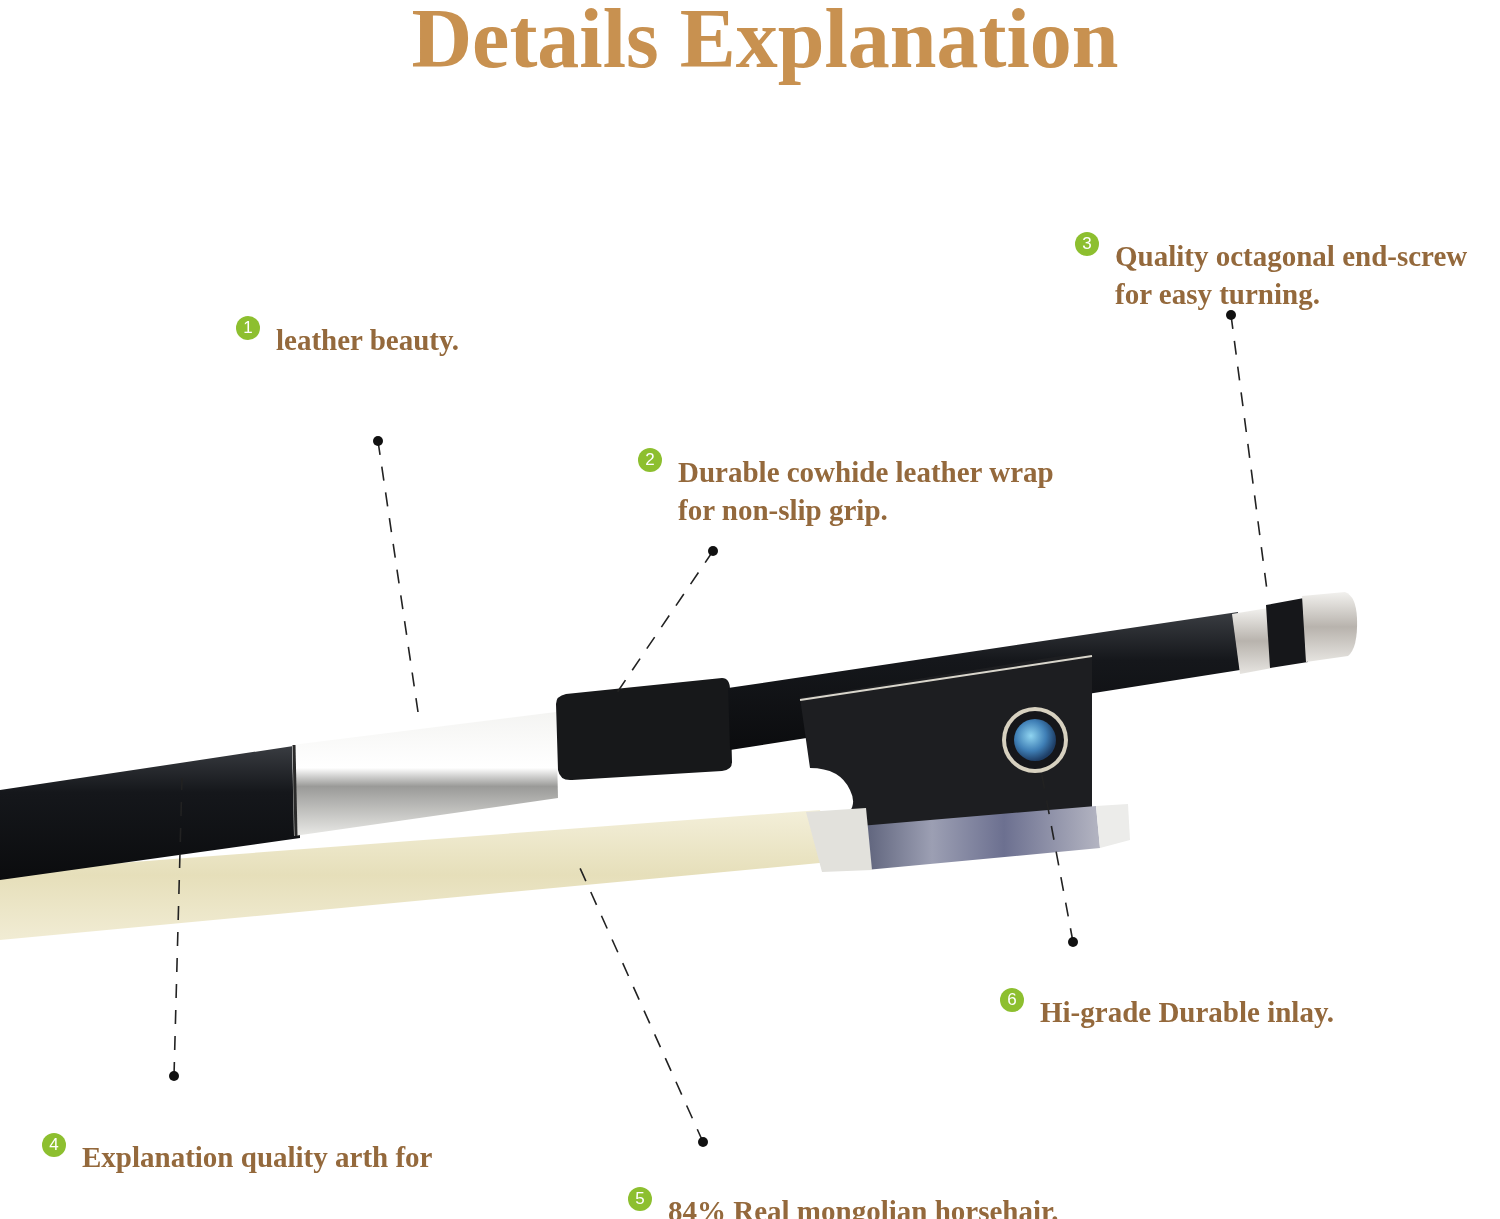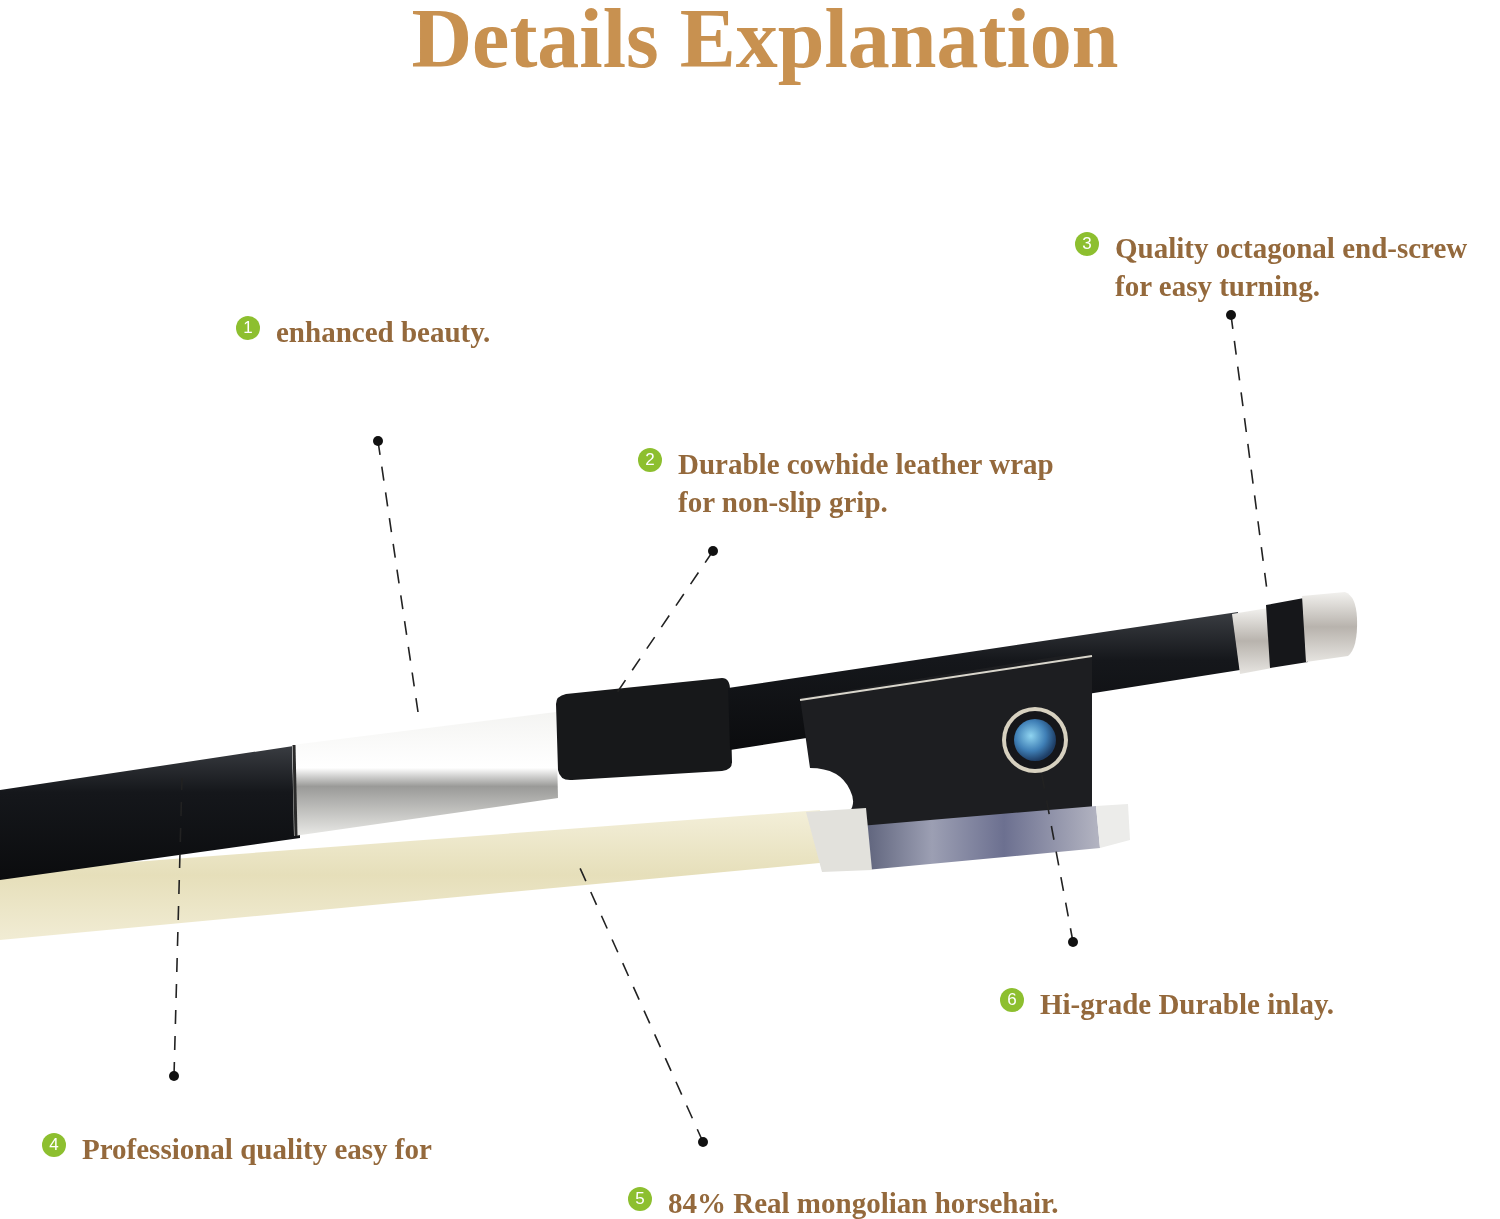--- a/index.html
+++ b/index.html
@@ -9,21 +9,21 @@
       font-family: "Liberation Serif", serif; font-weight: bold; font-size: 84px;
       color: #c89150; letter-spacing: 0px; line-height: 90px;
     }
     .art { position: absolute; left: 0; top: 0; width: 1500px; height: 1219px; }
     .callout { position: absolute; font-family: "Liberation Serif", serif; font-weight: bold; font-size: 29px; line-height: 38px; color: #94693c; white-space: nowrap; }
     .callout .num {
       position: absolute; left: 0; top: 7px; width: 24px; height: 24px; border-radius: 50%;
       background: #8dbf2f; color: #ffffff; font-family: "Liberation Sans", sans-serif; font-weight: normal;
       font-size: 17px; line-height: 24px; text-align: center;
     }
-    .callout .text { position: absolute; left: 40px; top: 4px; }
+    .callout .text { position: absolute; left: 40px; top: 12px; }
     .callout .text span { display: block; }
   </style>
 </head>
 <body>
 
 <div class="title">Details Explanation</div>
 
 <svg class="art" viewBox="0 0 1500 1219" xmlns="http://www.w3.org/2000/svg">
   <defs>
     <linearGradient id="stickGrad" x1="0" y1="0" x2="0" y2="1">
@@ -101,21 +101,21 @@
     <circle cx="1231" cy="315" r="5"></circle>
     <circle cx="174" cy="1076" r="5"></circle>
     <circle cx="703" cy="1142" r="5"></circle>
     <circle cx="1073" cy="942" r="5"></circle>
   </g>
 </svg>
 
 <div class="callout" style="left:236px; top:309px;">
   <span class="num">1</span>
   <div class="text">
-    <span>enhanced beauty.</span>
+    <span>leather beauty.</span>
   </div>
 </div>
 
 <div class="callout" style="left:638px; top:441px;">
   <span class="num">2</span>
   <div class="text">
     <span>Durable cowhide leather wrap</span>
     <span>for non-slip grip.</span>
   </div>
 </div>
@@ -124,21 +124,21 @@
   <span class="num">3</span>
   <div class="text">
     <span>Quality octagonal end-screw</span>
     <span>for easy turning.</span>
   </div>
 </div>
 
 <div class="callout" style="left:42px; top:1126px;">
   <span class="num">4</span>
   <div class="text">
-    <span>Professional quality easy for</span>
+    <span>Explanation quality arth for</span>
   </div>
 </div>
 
 <div class="callout" style="left:628px; top:1180px;">
   <span class="num">5</span>
   <div class="text">
     <span>84% Real mongolian horsehair.</span>
   </div>
 </div>
 

